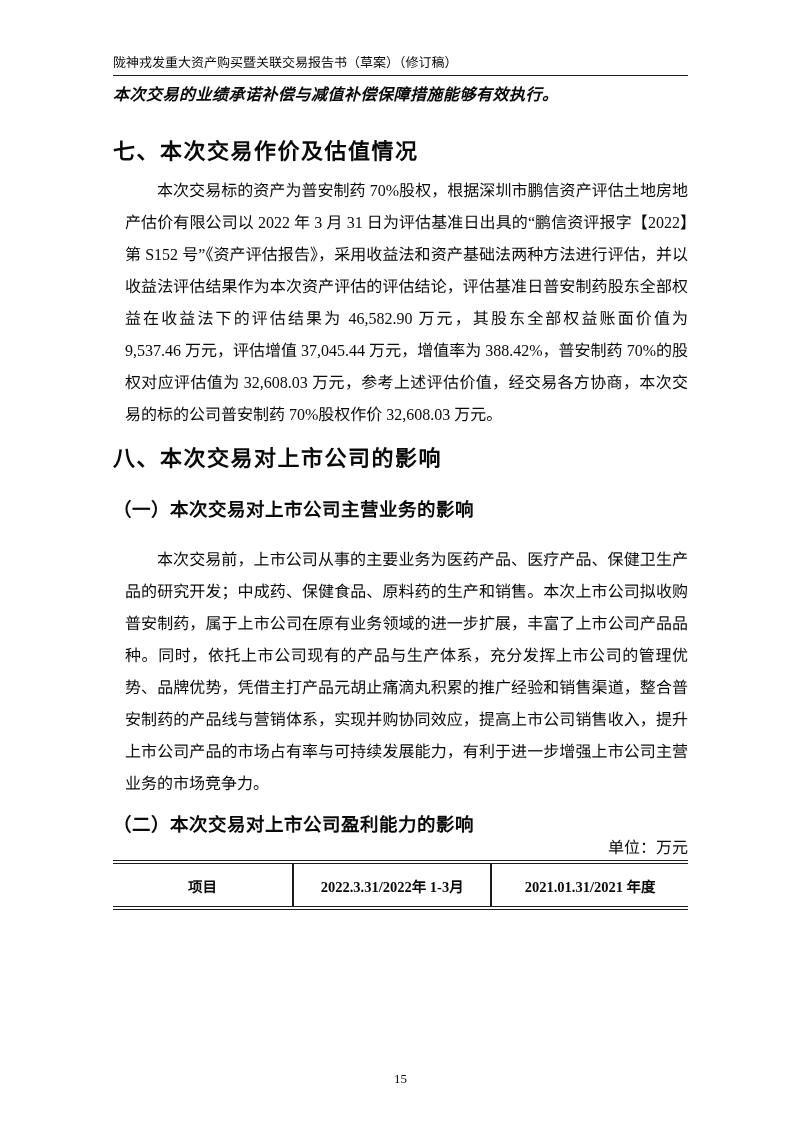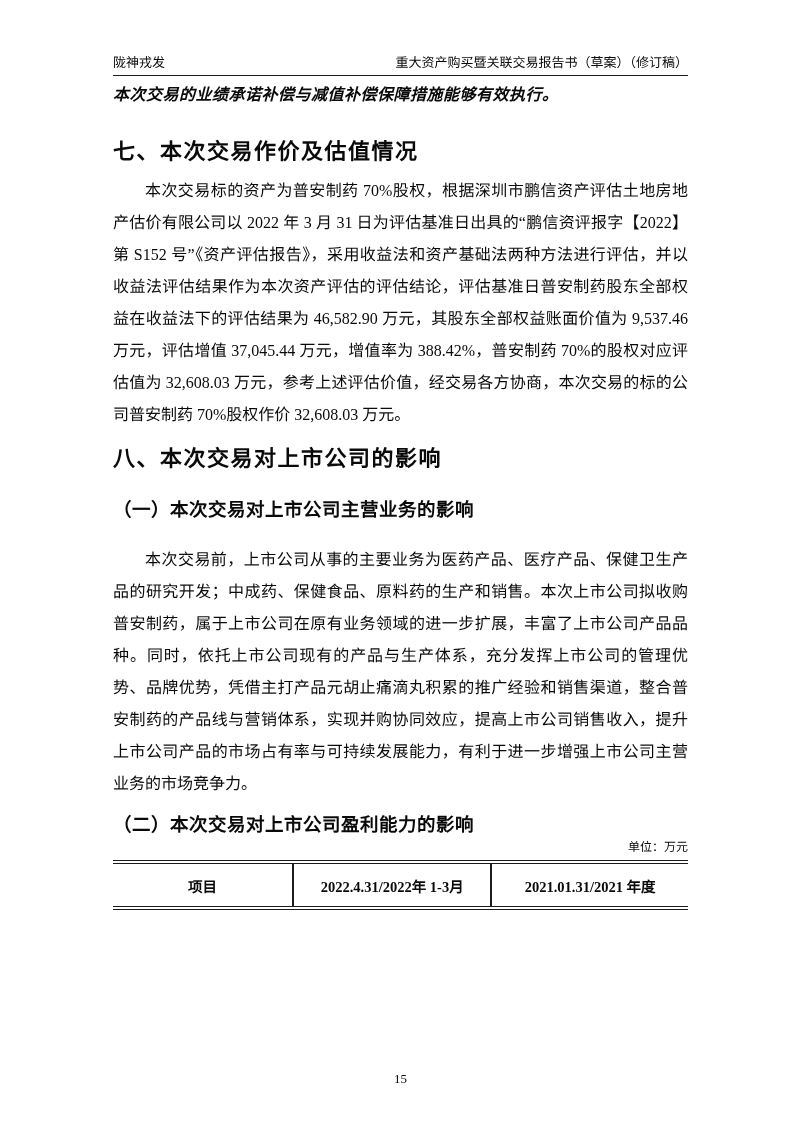--- a/index.html
+++ b/index.html
@@ -17,21 +17,21 @@
   }
   .content {
     position: absolute;
     left: 113px;
     top: 0;
     width: 575px;
   }
   
   .doc-header {
     display: flex;
-    justify-content: space-between;
+    justify-content: flex-start;
     align-items: baseline;
     padding-top: 54px;
     padding-bottom: 4px;
     border-bottom: 1.5px solid #1c1c1c;
     font-size: 13px;
     line-height: 17px;
   }
   
   .intro {
     margin: 8px 0 0 0;
@@ -56,32 +56,32 @@
     margin: 26px 0 0 0;
     font-family: "Liberation Sans", sans-serif;
     font-weight: bold;
     font-size: 18.5px;
     line-height: 23px;
     letter-spacing: 0.5px;
   }
   .sub-heading.profit { margin-top: 13px; }
   
   .para {
-    margin: 10px 0 0 0;
+    margin: 10px 0 0 12px;
     font-size: 16px;
     line-height: 32px;
     text-align: justify;
     text-indent: 32px;
     overflow-wrap: break-word;
   }
   .para.business { margin-top: 23px; }
   .para.profit { margin-top: 12px; }
   .unit-label {
     margin-top: 2px;
-    font-size: 12px;
+    font-size: 16px;
     line-height: 19px;
     text-align: right;
   }
   table.fin-table {
     width: 100%;
     margin-top: 3px;
     border-collapse: collapse;
     border-top: 4px double #1c1c1c;
     border-bottom: 4px double #1c1c1c;
     table-layout: fixed;
@@ -140,21 +140,21 @@
 
     <table class="fin-table">
       <colgroup>
         <col class="col-item">
         <col class="col-p1">
         <col class="col-p2">
       </colgroup>
       <thead>
         <tr>
           <th>项目</th>
-          <th>2022.4.31/2022年 1-3月</th>
+          <th>2022.3.31/2022年 1-3月</th>
           <th>2021.01.31/2021 年度</th>
         </tr>
       </thead>
     </table>
   </div>
 
   <div class="page-number">15</div>
 </div>
 
 </body></html>

